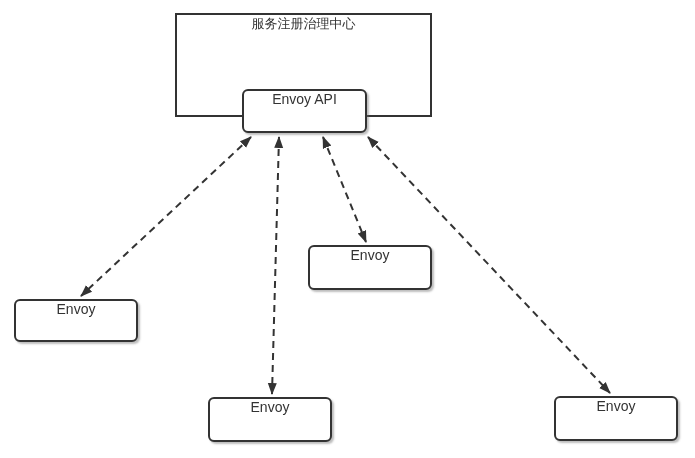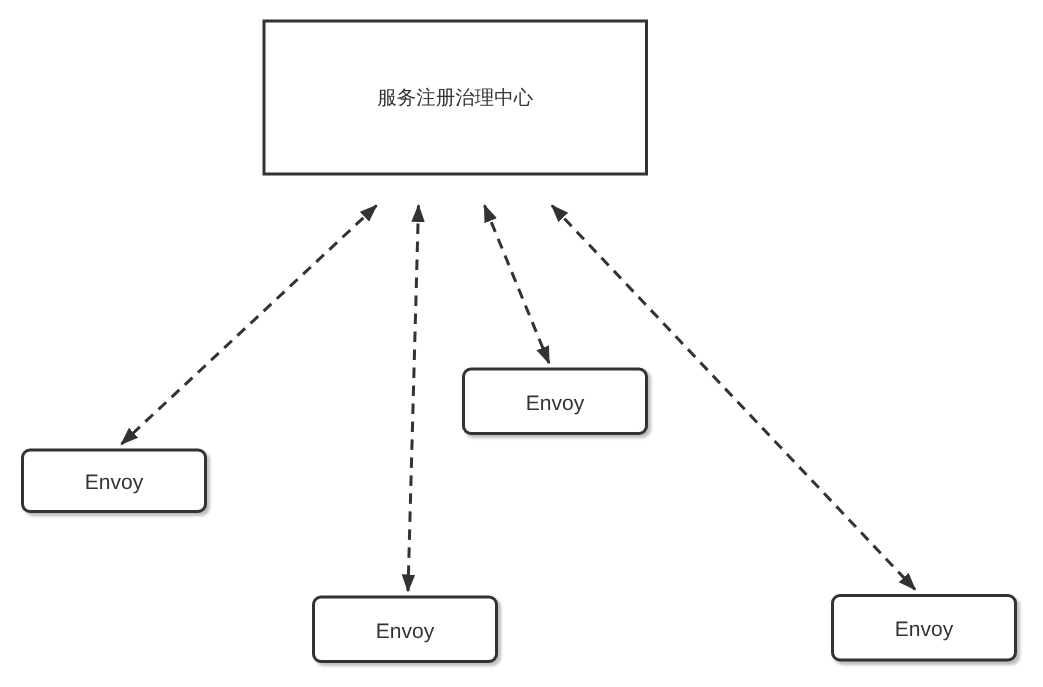--- a/index.html
+++ b/index.html
@@ -21,21 +21,20 @@
     top: 0;
     width: 695px;
     height: 458px;
   }
   .node {
     position: absolute;
     box-sizing: border-box;
     background: #ffffff;
     border: 2px solid #333333;
     display: flex;
-    align-items: center;
     justify-content: center;
     color: #333333;
     text-align: center;
   }
   .node.big {
     border-radius: 0;
     font-size: 13px;
     z-index: 1;
   }
   .node.rounded {
@@ -63,20 +62,23 @@
     <line x1="251" y1="137" x2="81" y2="296" stroke="#333333" stroke-width="2" stroke-dasharray="7 5" marker-start="url(#arw)" marker-end="url(#arw)"></line>
     <line x1="279" y1="137" x2="272" y2="394" stroke="#333333" stroke-width="2" stroke-dasharray="7 5" marker-start="url(#arw)" marker-end="url(#arw)"></line>
     <line x1="323" y1="137" x2="366" y2="242" stroke="#333333" stroke-width="2" stroke-dasharray="7 5" marker-start="url(#arw)" marker-end="url(#arw)"></line>
     <line x1="368" y1="137" x2="610" y2="393" stroke="#333333" stroke-width="2" stroke-dasharray="7 5" marker-start="url(#arw)" marker-end="url(#arw)"></line>
   </svg>
 
   <div class="node big" style="left:175px; top:13px; width:257px; height:104px;">
     <span class="label">服务注册治理中心</span>
   </div>
 
+  <div class="node rounded" style="left:242px; top:89px; width:125px; height:44px;">
+    <span class="label">Envoy API</span>
+  </div>
 
   <div class="node rounded" style="left:14px; top:299px; width:124px; height:43px;">
     <span class="label">Envoy</span>
   </div>
 
   <div class="node rounded" style="left:308px; top:245px; width:124px; height:45px;">
     <span class="label">Envoy</span>
   </div>
 
   <div class="node rounded" style="left:208px; top:397px; width:124px; height:45px;">

